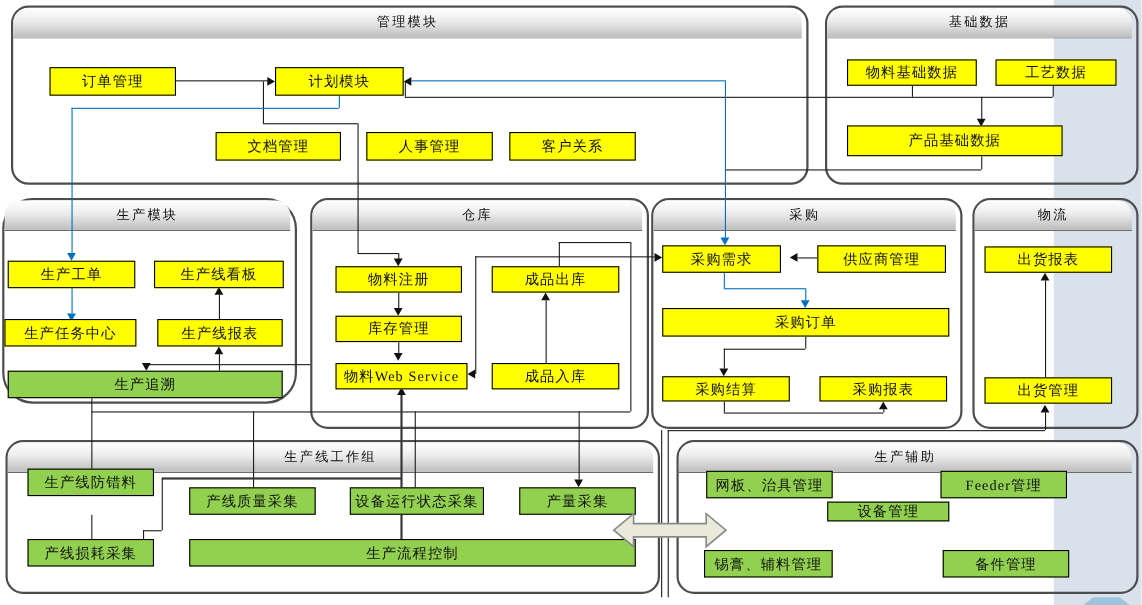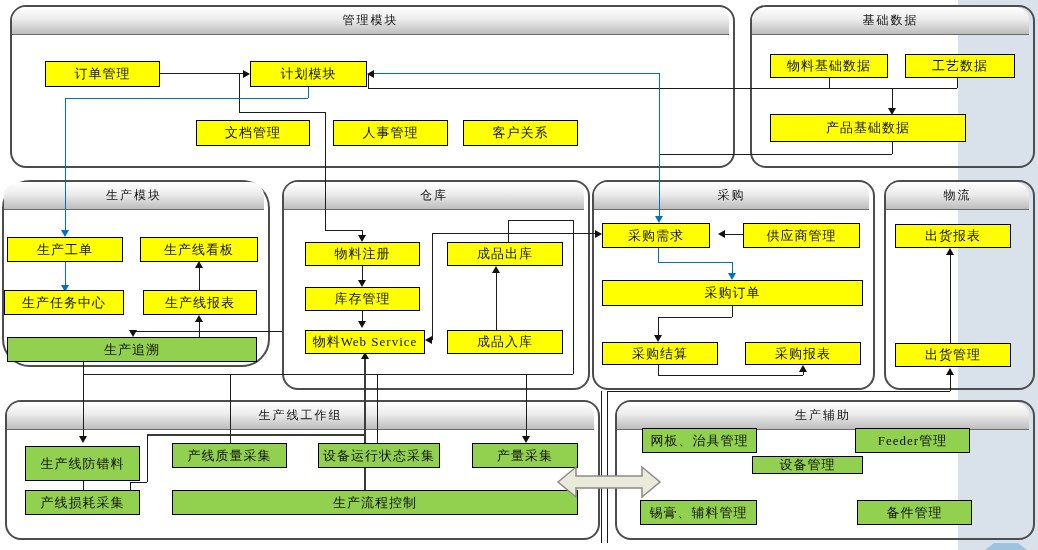--- a/index.html
+++ b/index.html
@@ -163,21 +163,21 @@
 
   <div class="bx y" style="left:602px;top:223px;width:108px;height:25px">采购需求</div>
   <div class="bx y" style="left:743px;top:223px;width:117px;height:25px">供应商管理</div>
   <div class="bx y" style="left:602px;top:280px;width:261px;height:26px">采购订单</div>
   <div class="bx y" style="left:602px;top:342px;width:116px;height:23px">采购结算</div>
   <div class="bx y" style="left:745px;top:342px;width:116px;height:23px">采购报表</div>
 
   <div class="bx y" style="left:895px;top:224px;width:116px;height:24px">出货报表</div>
   <div class="bx y" style="left:895px;top:343px;width:116px;height:24px">出货管理</div>
 
-  <div class="bx g" style="left:25px;top:446px;width:115px;height:35px">生产线防错料</div>
+  <div class="bx g" style="left:25px;top:426px;width:115px;height:25px">生产线防错料</div>
   <div class="bx g" style="left:172px;top:443px;width:115px;height:25px">产线质量采集</div>
   <div class="bx g" style="left:318px;top:443px;width:122px;height:25px">设备运行状态采集</div>
   <div class="bx g" style="left:472px;top:443px;width:106px;height:25px">产量采集</div>
   <div class="bx g" style="left:25px;top:490px;width:115px;height:25px">产线损耗采集</div>
   <div class="bx g" style="left:172px;top:490px;width:406px;height:25px">生产流程控制</div>
 
   <div class="bx g" style="left:642px;top:428px;width:115px;height:25px">网板、治具管理</div>
   <div class="bx g" style="left:855px;top:428px;width:115px;height:25px">Feeder管理</div>
   <div class="bx g" style="left:752px;top:456px;width:111px;height:18px">设备管理</div>
   <div class="bx g" style="left:640px;top:500px;width:117px;height:25px">锡膏、辅料管理</div>

